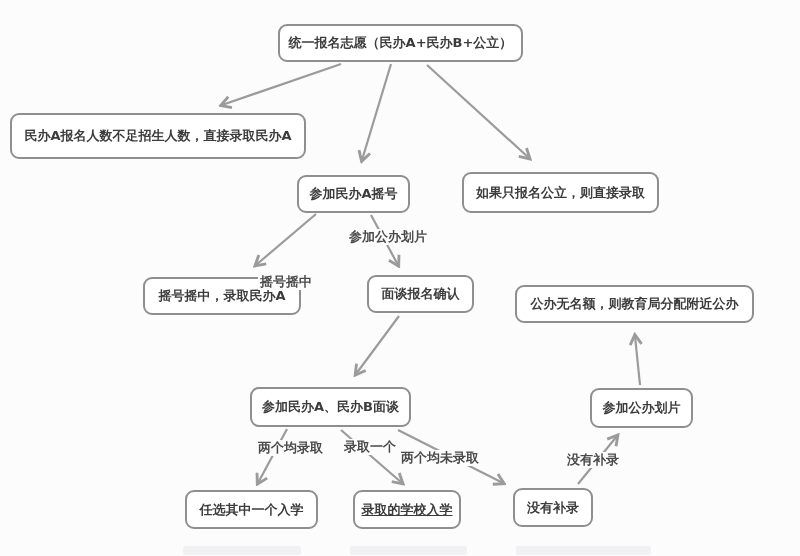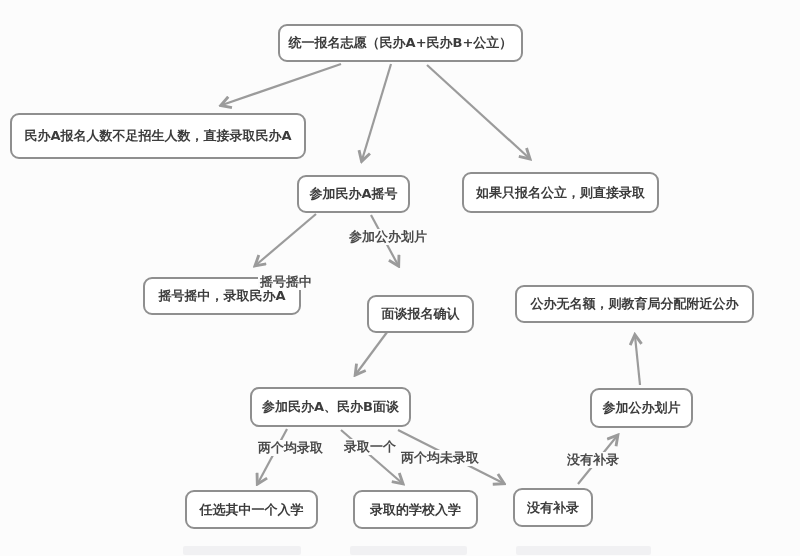--- a/index.html
+++ b/index.html
@@ -54,26 +54,26 @@
     background:var(--background);
     padding:0 2px;
     line-height:1.2;
   }
   
   .n-unified{left:278px;top:24px;width:245px;height:38px;}
   .n-undersub{left:10px;top:113px;width:296px;height:46px;font-size:13px;}
   .n-lottery{left:297px;top:175px;width:113px;height:38px;}
   .n-public-only{left:462px;top:172px;width:197px;height:41px;}
   .n-won{left:143px;top:277px;width:158px;height:38px;}
-  .n-confirm{left:367px;top:275px;width:107px;height:38px;margin-top:20px;}
+  .n-confirm{left:367px;top:275px;width:107px;height:38px;}
   .n-noquota{left:515px;top:285px;width:239px;height:38px;font-size:13px;}
   .n-interview{left:250px;top:387px;width:161px;height:40px;}
   .n-zoning{left:590px;top:388px;width:103px;height:40px;}
   .n-choose{left:185px;top:490px;width:133px;height:39px;}
-  .n-admitted{left:353px;top:490px;width:125px;height:39px;}
+  .n-admitted{left:353px;top:490px;width:108px;height:39px;text-decoration:underline;}
   .n-wait{left:513px;top:488px;width:80px;height:39px;}
   
   .l-hit{left:258px;top:231px;margin-top:43px;}
   .l-miss{left:347px;top:229px;}
   .l-both{left:256px;top:440px;}
   .l-one{left:342px;top:439px;}
   .l-none{left:399px;top:450px;}
   .l-nomakeup{left:565px;top:452px;}
   
   .artifact{

